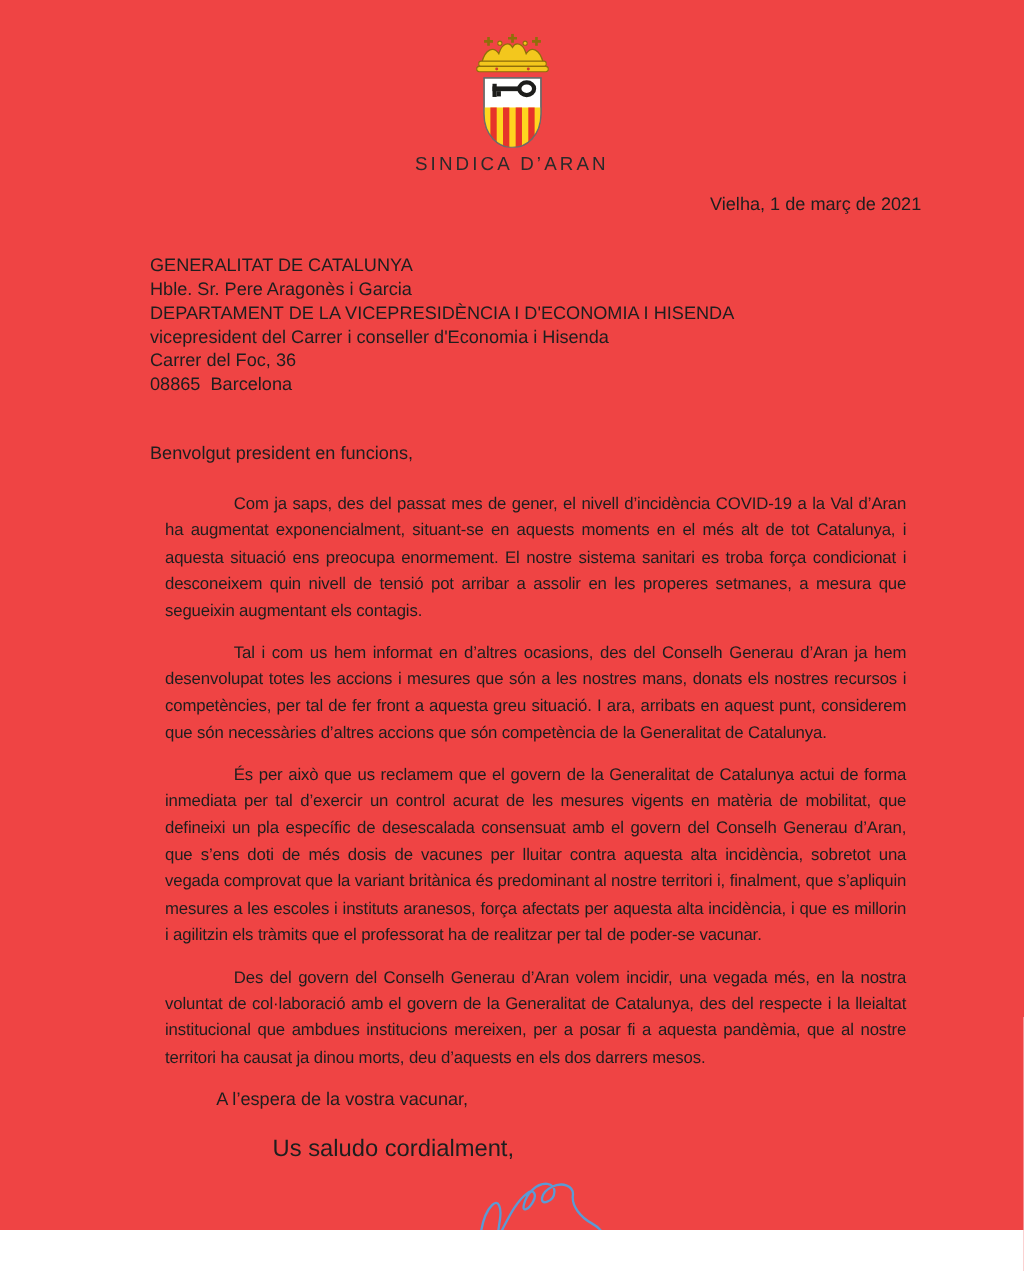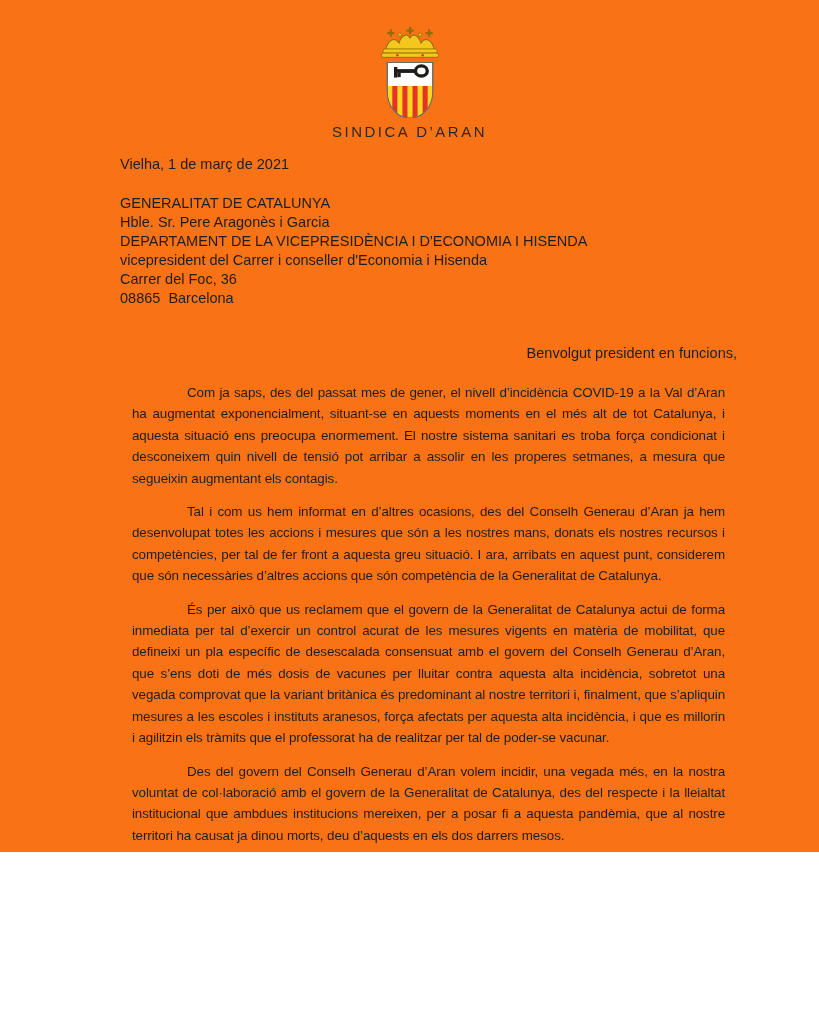--- a/index.html
+++ b/index.html
@@ -1,46 +1,46 @@
 <!DOCTYPE html>
 <html><head>
 <meta charset="utf-8">
 <style>
   html, body { margin: 0; padding: 0; background: #ffffff; }
   .page {
     position: relative;
     width: 819px;
-    height: 852px;
-    background: #f97316;
+    height: 984px;
+    background: #ef4444;
     overflow: hidden;
     font-family: "Liberation Sans", "DejaVu Sans", sans-serif;
     color: #1e1e1e;
     -webkit-font-smoothing: antialiased;
   }
   
   .letterhead { padding-top: 27px; text-align: center; }
   .crest { display: block; margin: 0 auto; }
   .org-name {
     margin-top: 6px;
     font-size: 15px;
     line-height: 16px;
     letter-spacing: 2.5px;
     color: #2a2a2a;
   }
   
   .content { margin: 0 82px 0 120px; }
   .date-line {
     margin-top: 16px;
-    text-align: left;
+    text-align: right;
     font-size: 14.5px;
     line-height: 17px;
   }
-  .recipient { margin-top: 21px; font-size: 14.5px; line-height: 19px; }
+  .recipient { margin-top: 31px; font-size: 14.5px; line-height: 19px; }
   .recipient div { white-space: pre-wrap; }
-  .salutation { margin-top: 37px; font-size: 14.5px; line-height: 17px; text-align: right; }
+  .salutation { margin-top: 37px; font-size: 14.5px; line-height: 17px; }
   .body-par {
     margin: 12px;
     font-size: 13.4px;
     line-height: 21.4px;
     text-align: justify;
     text-indent: 55px;
     letter-spacing: -0.1px;
   }
   .body-par.first { margin-top: 20px; }
   .closing-await { margin-top: 16px; padding-left: 53px; font-size: 14.5px; line-height: 17px; }

